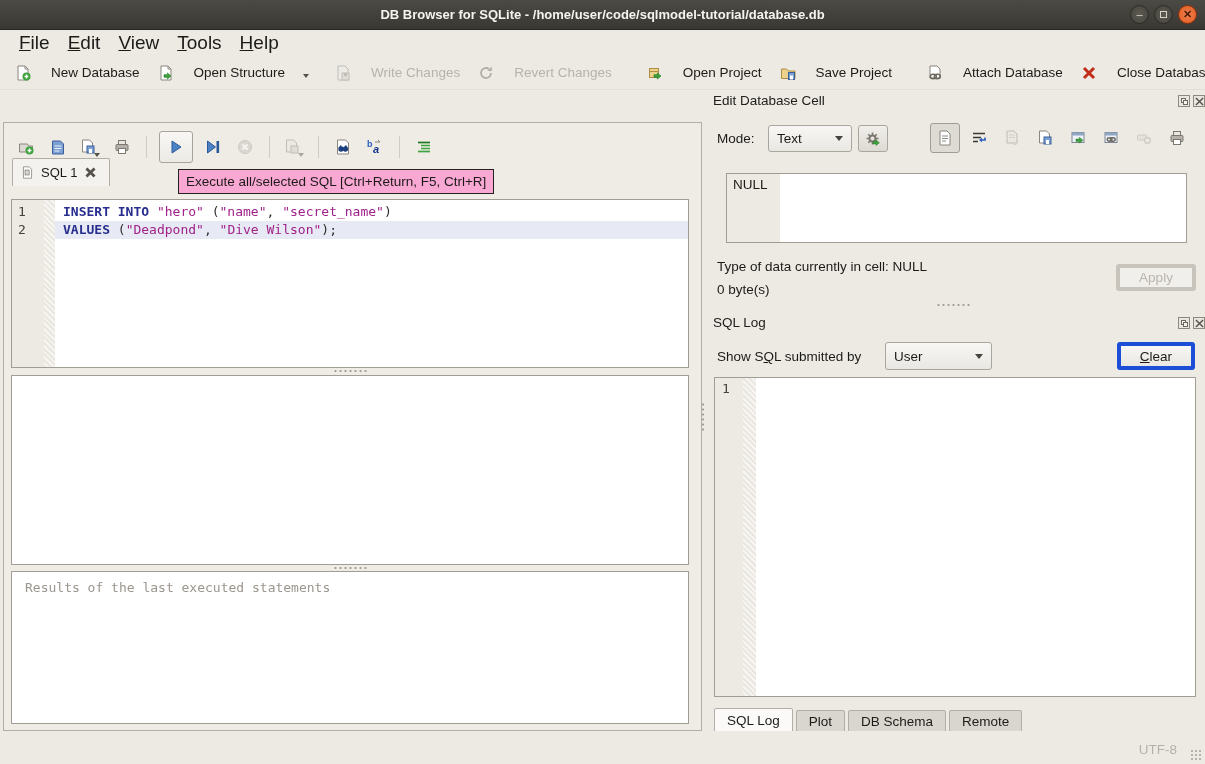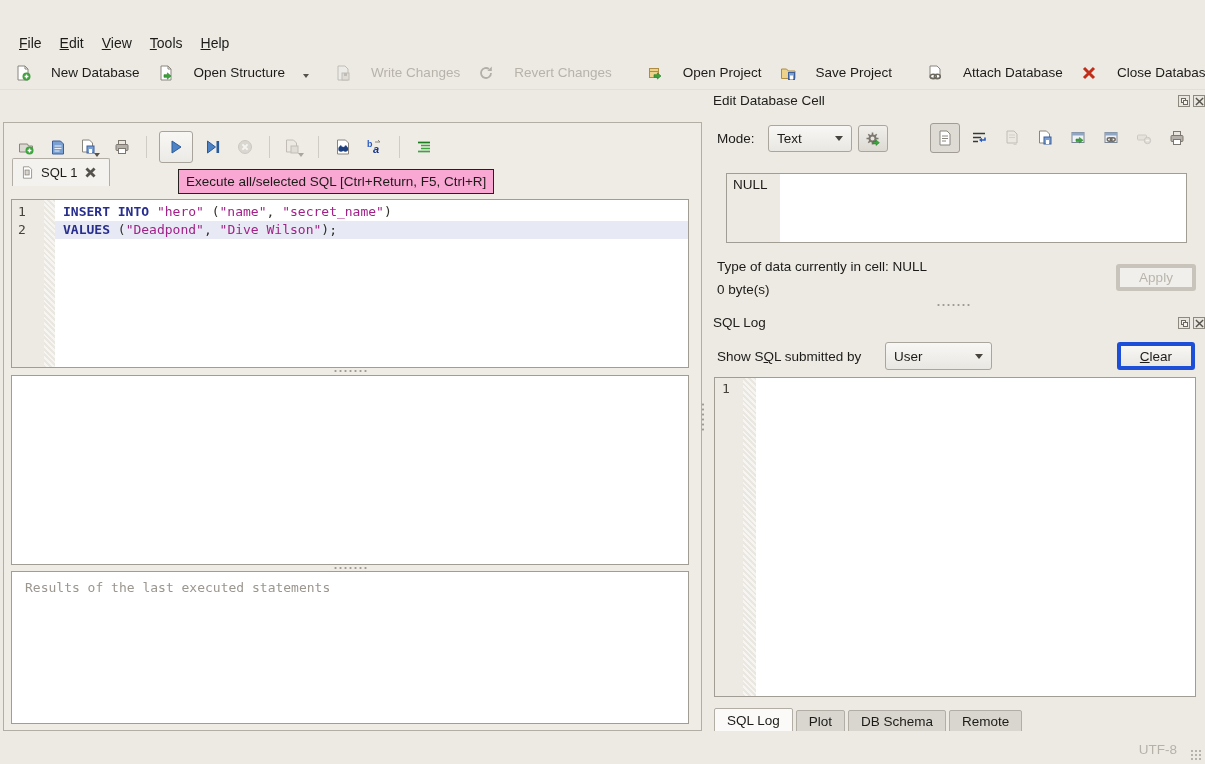--- a/index.html
+++ b/index.html
@@ -15,21 +15,21 @@
   .titlebar .title { color:#f6f4ef; font-weight:bold; font-size:13px; }
   .win-btns { position:absolute; right:8px; top:5px; display:flex; gap:5px; }
   .win-btn { width:19px; height:19px; border-radius:50%; background:radial-gradient(#5d5b52,#44433c);
     border:1px solid #2c2b25; color:#d9d5ca; font-size:11px; line-height:16px; text-align:center; }
   .win-btn.close { background:radial-gradient(#f08150,#e05a1f); border-color:#8e3310; color:#4a1c07; font-weight:bold; }
   .win-btn .sq { display:inline-block; width:7px; height:7px; border:1.5px solid #d9d5ca; margin-top:4px; }
 
   
   .menubar { position:absolute; left:0; top:30px; width:1205px; height:26px;
     display:flex; align-items:center; padding-left:10px; background:#edeae4; }
-  .menu-item { padding:2px 9px; font-size:14px; }
+  .menu-item { padding:2px 9px; font-size:19px; }
 
   
   .toolbar { position:absolute; left:0; top:56px; width:1205px; height:34px;
     display:flex; align-items:center; background:#edeae4; border-bottom:1px solid #e2dfd8; }
   .grip { width:6px; height:20px; margin:0 3px;
     background-image:radial-gradient(circle,#b4b0a8 1px,transparent 1.2px); background-size:4px 4px; }
   .tbtn { display:flex; align-items:center; gap:20px; padding:4px 9px; font-size:13.5px; white-space:nowrap; }
   .tbtn.disabled { color:#b7b3ab; }
   .tsep { width:1px; height:22px; background:#cfccc5; margin:0 4px; }
   .caret { width:0; height:0; border-left:3.5px solid transparent; border-right:3.5px solid transparent;
@@ -116,20 +116,28 @@
   .encoding { position:absolute; right:28px; top:11px; color:#b6b2aa; font-size:13.5px; }
   .resize-grip { position:absolute; right:3px; bottom:3px; width:12px; height:12px;
     background-image:radial-gradient(circle,#b6b2aa 1px,transparent 1.2px); background-size:4px 4px; }
   u { text-decoration:underline; }
 </style>
 </head>
 <body>
 
 <div class="window">
 
+  <div class="titlebar">
+    <span class="title">DB Browser for SQLite - /home/user/code/sqlmodel-tutorial/database.db</span>
+    <div class="win-btns">
+      <div class="win-btn">–</div>
+      <div class="win-btn"><span class="sq"></span></div>
+      <div class="win-btn close">✕</div>
+    </div>
+  </div>
 
   <div class="menubar">
     <span class="menu-item"><u>F</u>ile</span>
     <span class="menu-item"><u>E</u>dit</span>
     <span class="menu-item"><u>V</u>iew</span>
     <span class="menu-item"><u>T</u>ools</span>
     <span class="menu-item"><u>H</u>elp</span>
   </div>
 
   <div class="toolbar">

